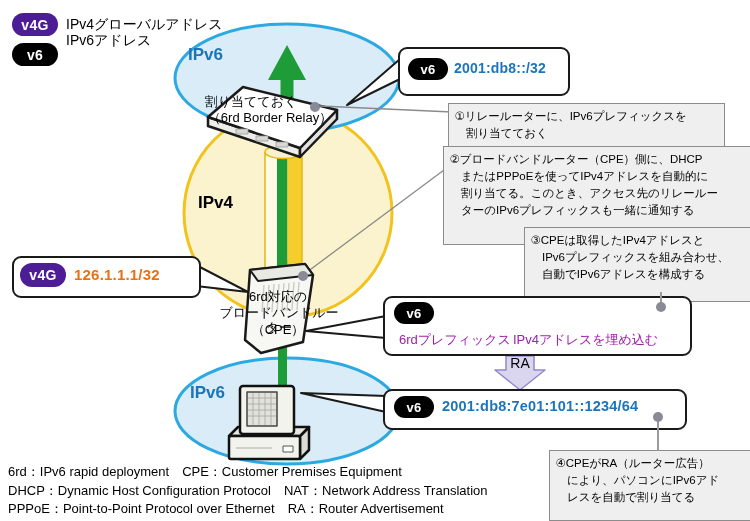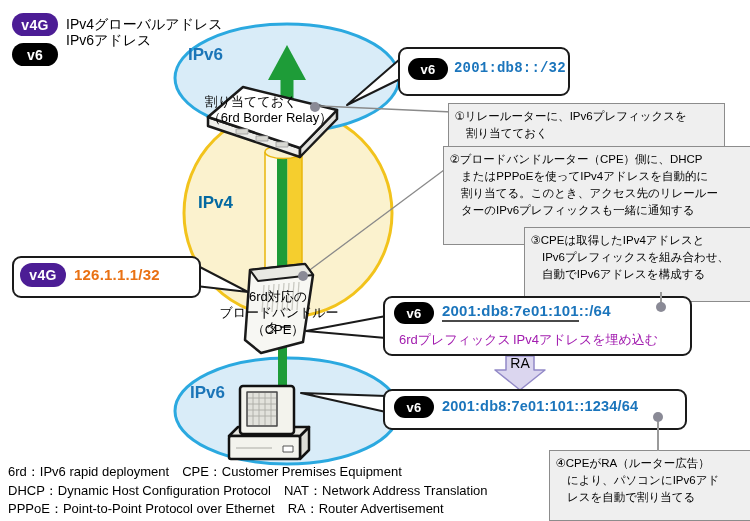--- a/index.html
+++ b/index.html
@@ -5,21 +5,21 @@
   html,body{margin:0;padding:0;background:#fff;}
   .stage{position:relative;width:750px;height:521px;background:#ffffff;overflow:hidden;
          font-family:"Liberation Sans","DejaVu Sans",sans-serif;color:#000;}
   .stage svg{position:absolute;left:0;top:0;z-index:1;}
   .pill{position:absolute;display:flex;align-items:center;justify-content:center;
         color:#fff;font-weight:bold;border-radius:13px;font-size:14px;z-index:6;letter-spacing:.3px;}
   .pill.v4g{background:#4c1d95;}
   .pill.v6{background:#000000;}
   .zone-label{position:absolute;font-weight:bold;font-size:17px;z-index:4;}
   .zone-label.blue{color:#1B75B8;}
-  .zone-label.orange{color:#0369a1;}
+  .zone-label.orange{color:#000000;}
   .legend-label{position:absolute;font-size:14px;z-index:4;}
   .node-label{position:absolute;font-size:13px;line-height:15px;text-align:center;z-index:6;}
   .addr-box{position:absolute;background:#fff;border:2px solid #1a1a1a;border-radius:9px;z-index:5;}
   .addr-text{position:absolute;font-weight:bold;font-size:15px;letter-spacing:.2px;white-space:nowrap;z-index:6;}
   .addr-text.blue{color:#1B75BC;}
   .addr-text.orange{color:#E97113;}
   .useg{border-bottom:2px solid #4a4a4a;padding-bottom:1px;}
   .addr-sub{position:absolute;font-size:13px;color:#a21caf;white-space:nowrap;z-index:6;}
   .ann{position:absolute;background:#EFEFEF;border:1px solid #8c8c8c;font-size:11.5px;line-height:17px;
        padding:4px 6px 4px 17px;text-indent:-11.5px;white-space:pre;overflow:hidden;z-index:5;}
@@ -122,21 +122,21 @@
 
   <div class="zone-label blue" style="left:188px;top:45px;">IPv6</div>
   <div class="zone-label orange" style="left:198px;top:193px;">IPv4</div>
   <div class="zone-label blue" style="left:190px;top:383px;">IPv6</div>
 
   <div class="node-label" style="left:195px;top:94px;width:112px;">割り当てておく</div>
   <div class="node-label" style="left:192px;top:110px;width:156px;">（6rd Border Relay）</div>
 
   <div class="addr-box" style="left:398px;top:47px;width:168px;height:45px;"></div>
   <div class="pill v6" style="left:408px;top:58px;width:40px;height:22px;font-size:13px;">v6</div>
-  <div class="addr-text blue" style="left:454px;top:60px;font-size:14px;font-family:Liberation Mono, monospace;">2001:db8::/32</div>
+  <div class="addr-text blue" style="left:454px;top:60px;font-size:14px;">2001:db8::/32</div>
 
   <div class="ann" style="left:448px;top:95px;width:252px;height:43px;margin-top:8px;">①リレールーターに、IPv6プレフィックスを
 割り当てておく</div>
   <div class="ann" style="left:443px;top:146px;width:298px;height:89px;">②ブロードバンドルーター（CPE）側に、DHCP
 またはPPPoEを使ってIPv4アドレスを自動的に
 割り当てる。このとき、アクセス先のリレールー
 ターのIPv6プレフィックスも一緒に通知する</div>
   <div class="ann" style="left:524px;top:227px;width:217px;height:65px;">③CPEは取得したIPv4アドレスと
 IPv6プレフィックスを組み合わせ、
 自動でIPv6アドレスを構成する</div>
@@ -147,21 +147,20 @@
   <div class="addr-box" style="left:12px;top:256px;width:185px;height:38px;"></div>
   <div class="pill v4g" style="left:20px;top:263px;width:46px;height:24px;">v4G</div>
   <div class="addr-text orange" style="left:74px;top:266px;">126.1.1.1/32</div>
 
   <div class="node-label" style="left:238px;top:289px;width:80px;">6rd対応の</div>
   <div class="node-label" style="left:213px;top:305px;width:132px;">ブロードバンドルーター</div>
   <div class="node-label" style="left:238px;top:322px;width:80px;">（CPE）</div>
 
   <div class="addr-box" style="left:383px;top:296px;width:305px;height:56px;"></div>
   <div class="pill v6" style="left:394px;top:302px;width:40px;height:22px;font-size:13px;">v6</div>
-  <div class="addr-text blue" style="left:442px;top:302px;"><span class="useg">2001:db8:</span><span class="useg">7e01:101</span><span>::/64</span></div>
   <div class="addr-sub" style="left:399px;top:331px;">6rdプレフィックス</div>
   <div class="addr-sub" style="left:513px;top:331px;">IPv4アドレスを埋め込む</div>
 
   <div class="ra-label" style="left:503px;top:355px;">RA</div>
 
   <div class="addr-box" style="left:383px;top:389px;width:300px;height:37px;"></div>
   <div class="pill v6" style="left:394px;top:396px;width:40px;height:22px;font-size:13px;">v6</div>
   <div class="addr-text blue" style="left:442px;top:398px;font-size:14.5px;">2001:db8:7e01:101::1234/64</div>
 
   <div class="vline" style="left:660px;top:292px;height:15px;"></div>

